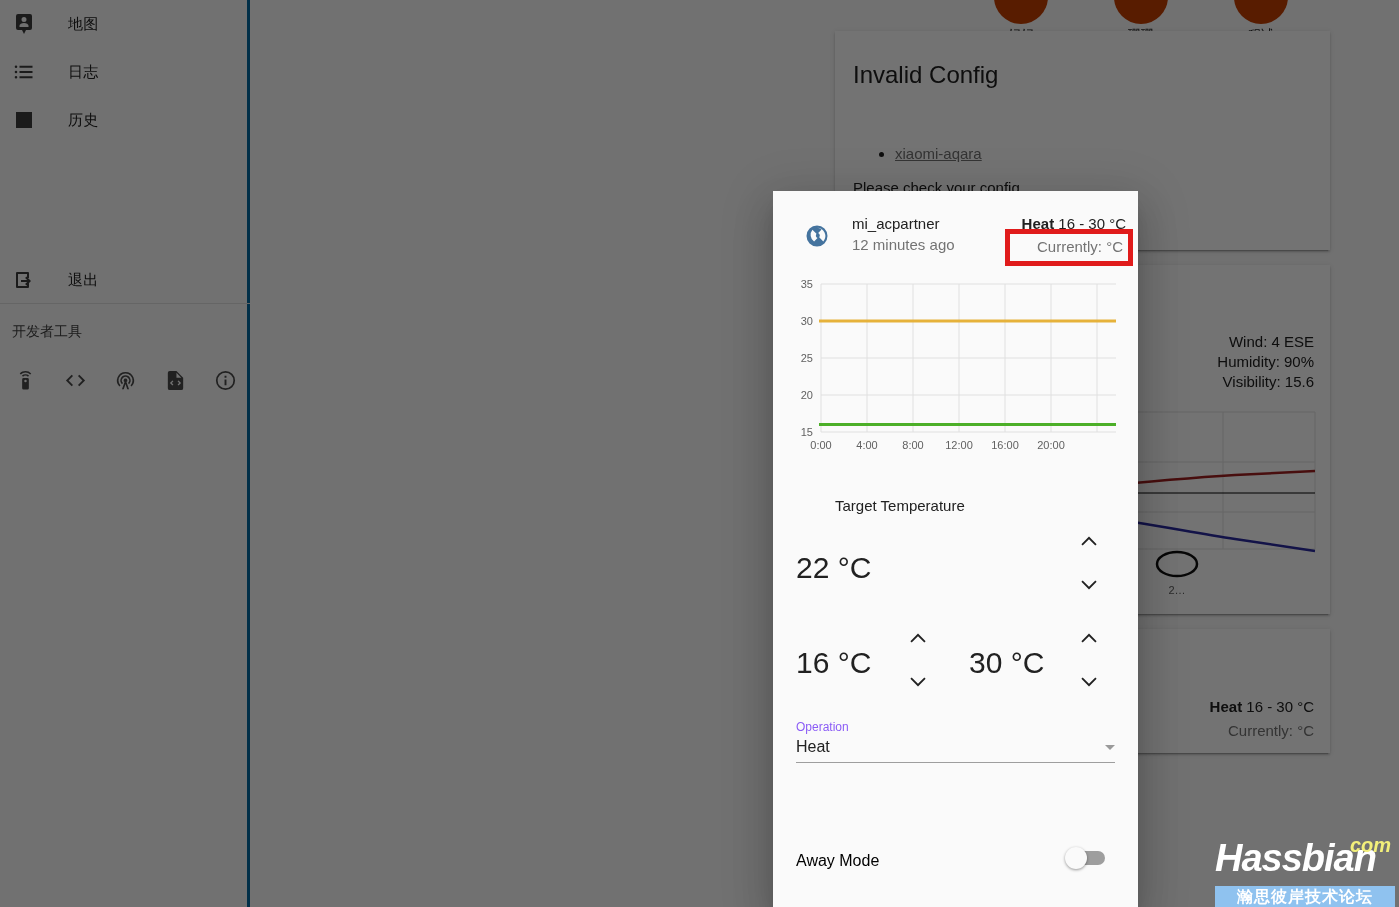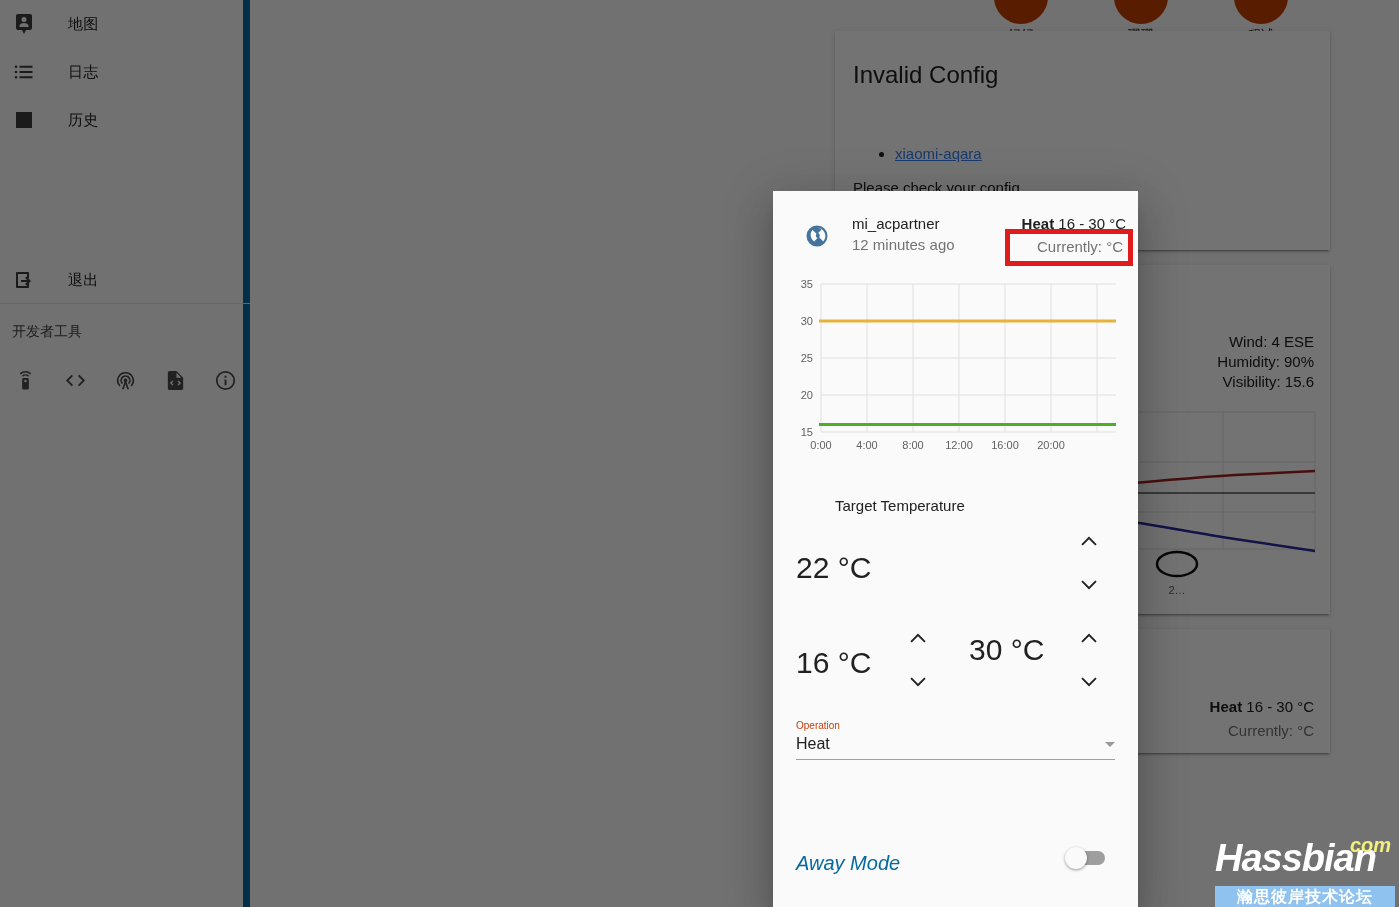--- a/index.html
+++ b/index.html
@@ -9,21 +9,21 @@
     font-family: "Liberation Sans", "DejaVu Sans", sans-serif;
     background: #fafafa;
   }
   #root { position: relative; width: 1399px; height: 907px; }
 
   
   #sidebar {
     position: absolute; left: 0; top: 0;
     width: 250px; height: 907px;
     background: #fafafa;
-    border-right: 7px solid #0369a1;
+    border-right: 3px solid #0369a1;
     z-index: 5;
   }
   .nav-item {
     position: absolute; left: 0; width: 250px; height: 48px;
     display: flex; align-items: center;
   }
   .nav-icon {
     width: 24px; height: 24px; margin-left: 12px;
     color: #3c3c3c; display: flex; align-items: center; justify-content: center;
   }
@@ -86,21 +86,21 @@
   }
   #invalid-config-desc {
     position: absolute; left: 18px; top: 80px;
     font-size: 15px; color: #212121;
   }
   #invalid-config-list {
     position: absolute; left: 42px; top: 114px;
     font-size: 15px; color: #212121;
   }
   #invalid-config-list li { list-style: disc; margin-left: 18px; }
-  #invalid-config-list a { color: #3b82f6; }
+  #invalid-config-list a { color: #737373; }
   #invalid-config-foot {
     position: absolute; left: 18px; top: 148px;
     font-size: 15px; color: #212121;
   }
 
   
   #weather-card {
     position: absolute; left: 585px; top: 265px;
     width: 495px; height: 349px;
     background: #ffffff;
@@ -191,35 +191,35 @@
     position: absolute; left: 0; width: 40px; height: 34px;
     display: flex; align-items: center; justify-content: center;
     color: #212121;
   }
   .chev svg { width: 22px; height: 22px; fill: currentColor; }
   .chev-up { top: 0; }
   .chev-dn { bottom: 0; }
 
   
   .field { position: absolute; left: 23px; width: 319px; }
-  .field-label { font-size: 10px; color: #c2410c; }
+  .field-label { font-size: 12px; color: #8b5cf6; }
   .field-value {
     margin-top: 4px; font-size: 16px; color: #212121;
     padding-bottom: 6px; border-bottom: 1px solid #9e9e9e;
     display: flex; align-items: flex-end; justify-content: space-between;
   }
   .caret {
     width: 0; height: 0;
     border-left: 5px solid transparent; border-right: 5px solid transparent;
     border-top: 5px solid #9a9a9a; margin-bottom: 6px;
   }
 
   #away-label {
     position: absolute; left: 23px; top: 852px - 191px;
-    top: 661px; font-size: 20px; color: #0369a1; font-style: italic;
+    top: 661px; font-size: 16px; color: #000000;
   }
   #away-toggle {
     position: absolute; left: 296px; top: 660px;
     width: 36px; height: 14px; border-radius: 7px;
     background: #9e9e9e;
   }
   #away-knob {
     position: absolute; left: -4px; top: -4px;
     width: 22px; height: 22px; border-radius: 50%;
     background: #fafafa;
@@ -485,21 +485,21 @@
             <path d="M12 8.3 3.7 16.6l1.4 1.4L12 11.1l6.9 6.9 1.4-1.4z"></path>
           </svg>
       </span>
       <span class="chev chev-dn">
         <svg viewBox="0 0 24 24">
             <path d="M12 15.7 20.3 7.4l-1.4-1.4L12 12.9 5.1 6 3.7 7.4z"></path>
           </svg>
       </span>
     </div>
 
-    <div class="temp-row" style="left:196px; top:442px;">
+    <div class="temp-row" style="left:196px; top:455px;">
       <span class="temp-value">30 °C</span>
     </div>
     <div class="stepper" style="left:296px; top:429px;">
       <span class="chev chev-up">
         <svg viewBox="0 0 24 24">
             <path d="M12 8.3 3.7 16.6l1.4 1.4L12 11.1l6.9 6.9 1.4-1.4z"></path>
           </svg>
       </span>
       <span class="chev chev-dn">
         <svg viewBox="0 0 24 24">

